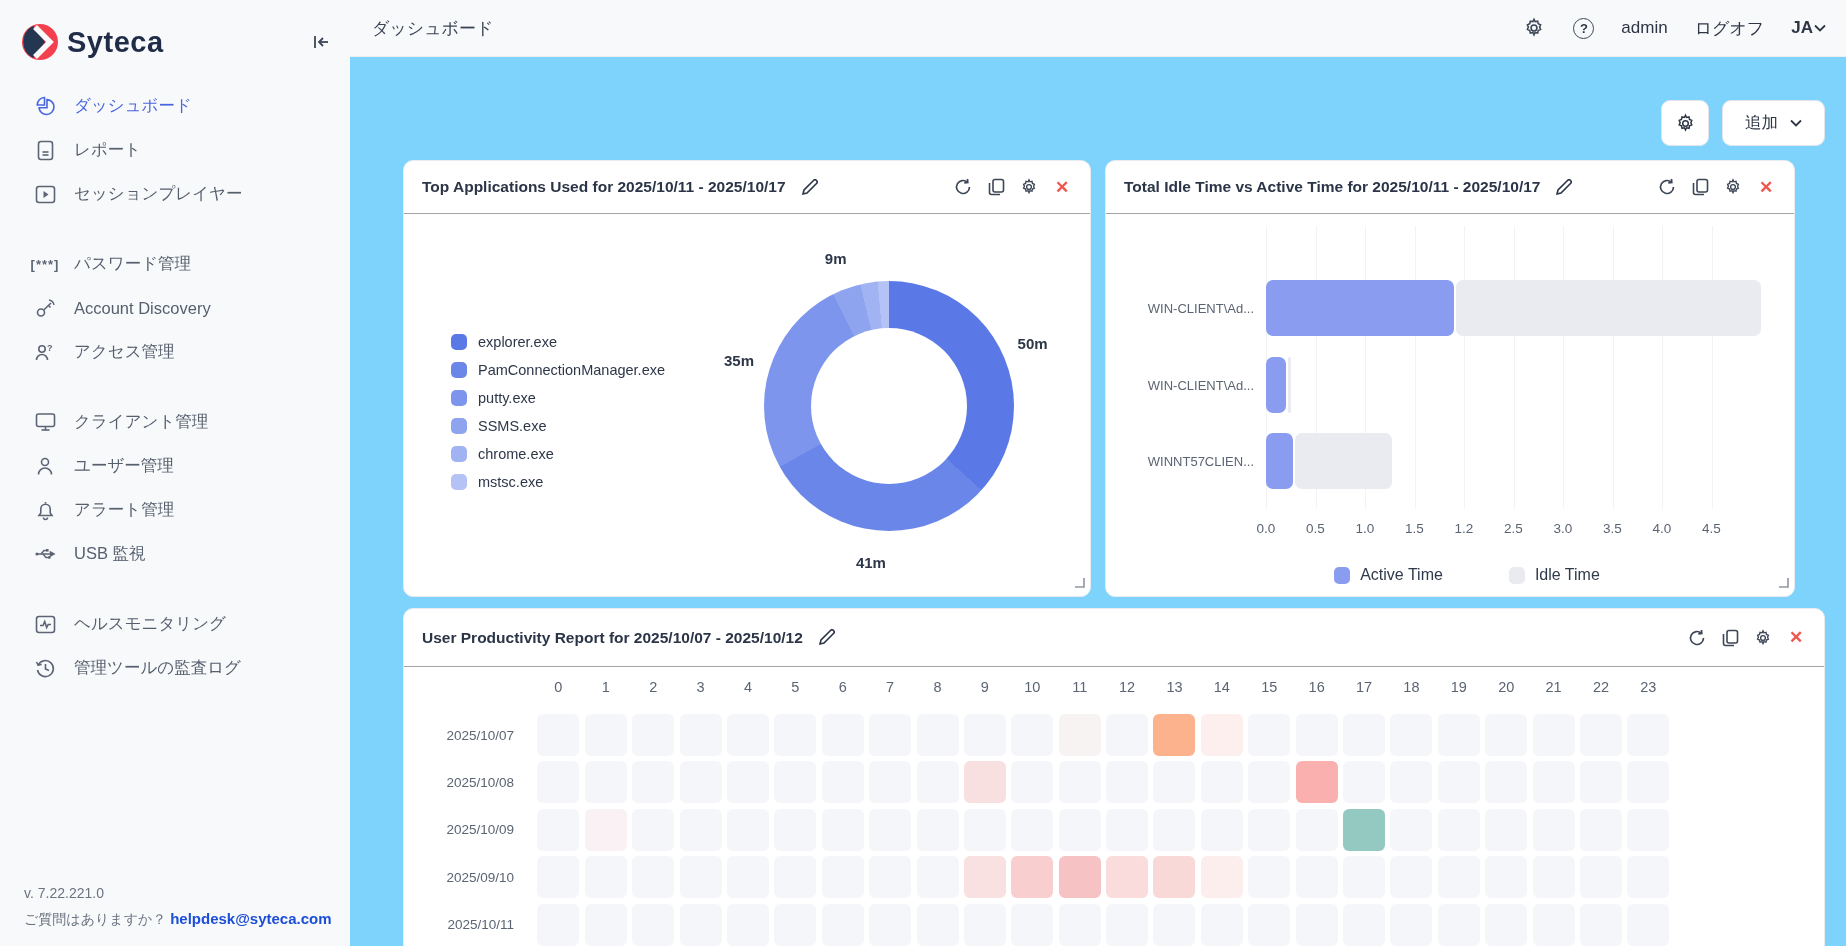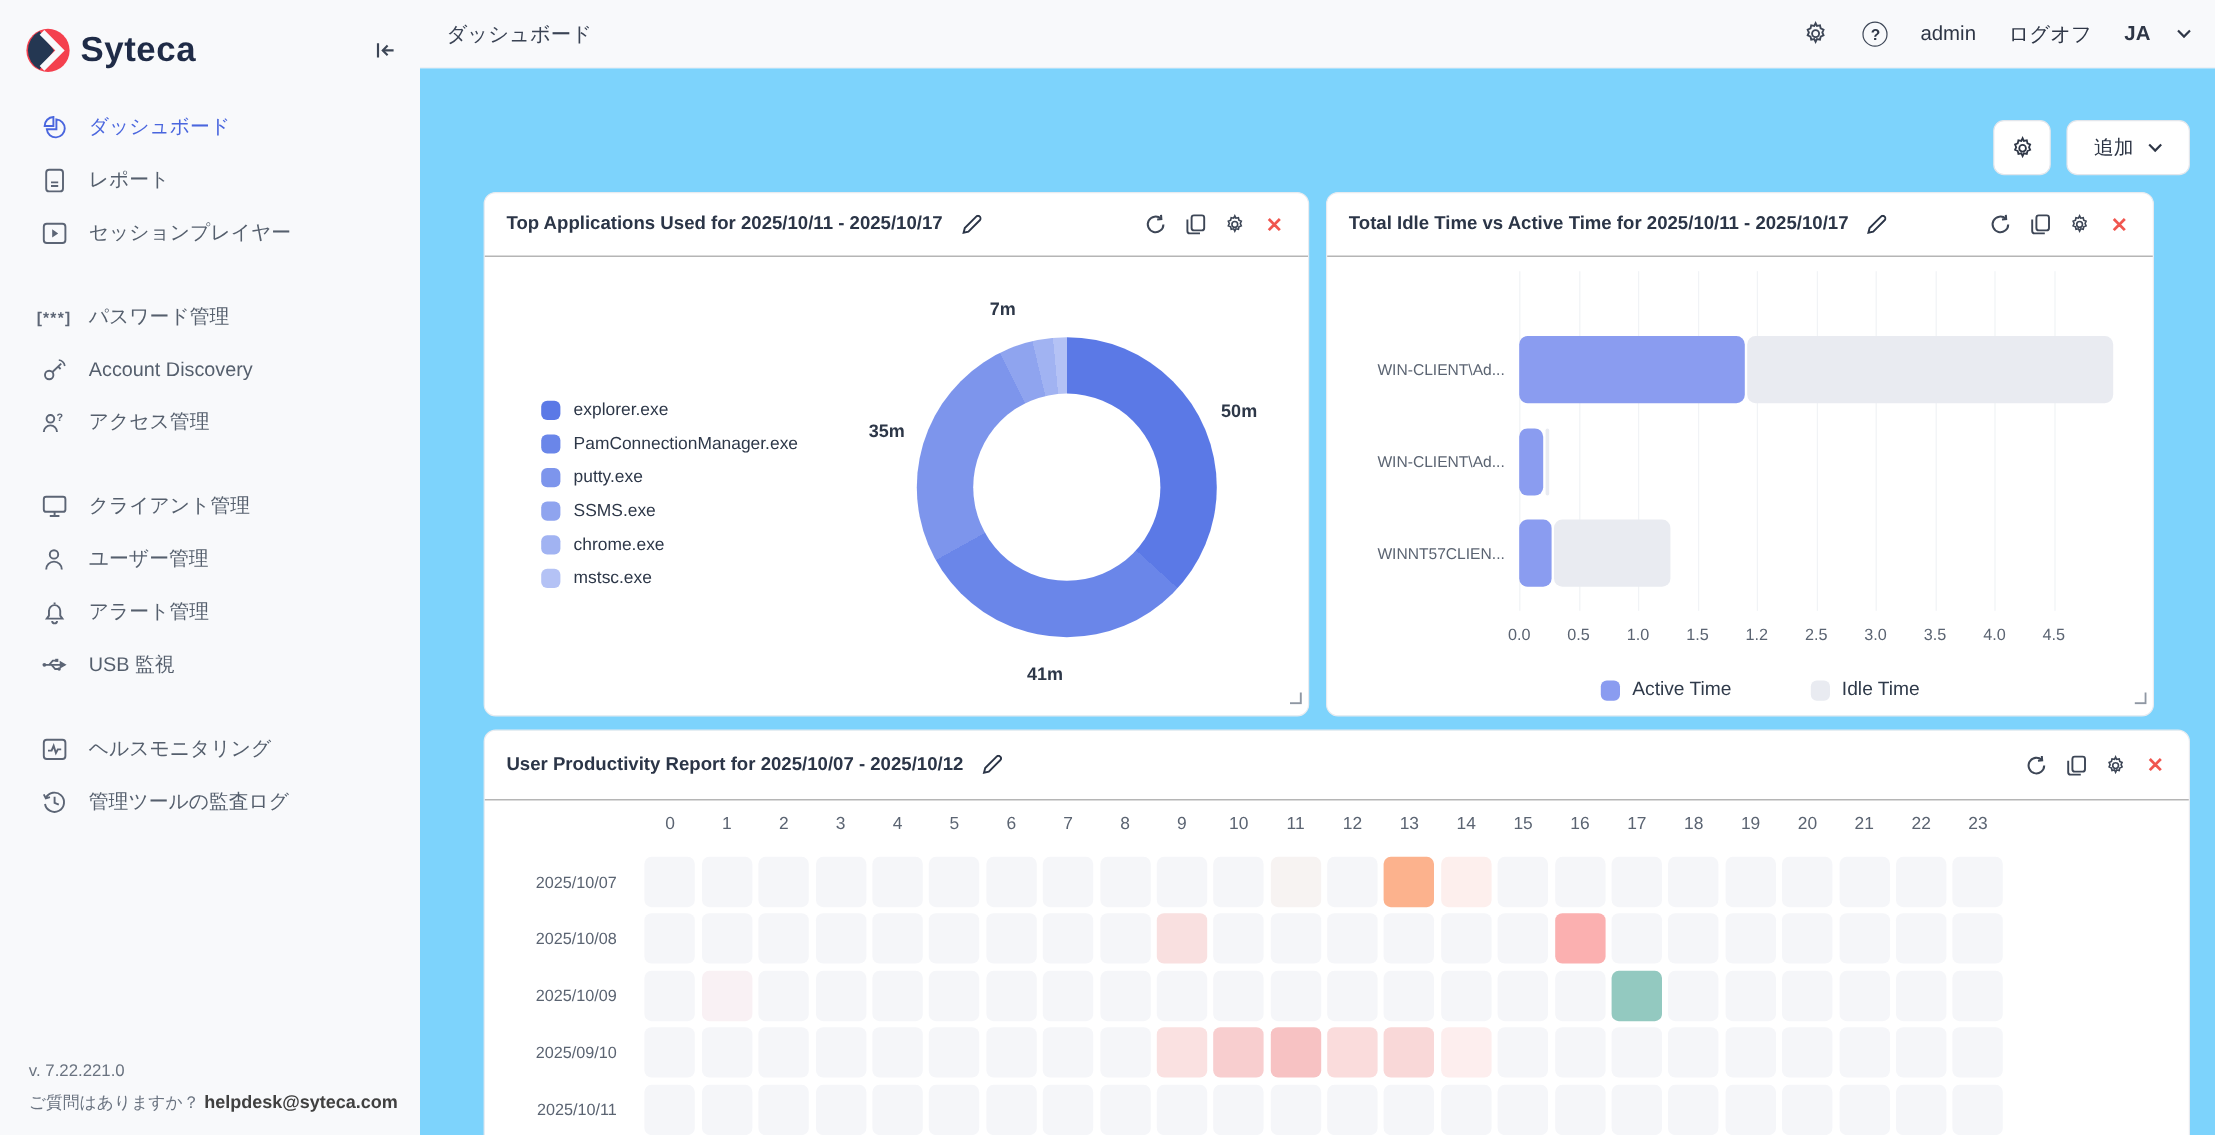--- a/index.html
+++ b/index.html
@@ -14,32 +14,32 @@
   .collapse-btn { margin-left:auto; width:26px; height:26px; display:flex; align-items:center; justify-content:center; cursor:pointer; color:#3d4656; }
   .nav { margin-top:22px; }
   .nav-item { display:flex; align-items:center; height:44px; padding-left:33px; gap:17px;
     font-size:16.5px; color:#555f6d; cursor:pointer; white-space:nowrap; }
   .nav-item .nav-ico { width:24px; display:flex; justify-content:center; color:#5c6575; }
   .nav-item.active { color:#4a66de; }
   .nav-item.active .nav-ico { color:#4a66de; }
   .nav-gap { height:26px; }
   .pw-ico { font-size:13px; font-weight:bold; letter-spacing:1px; }
   .side-footer { position:absolute; left:24px; bottom:14px; font-size:14px; color:#6a7380; line-height:26px; }
-  .side-footer .email { font-weight:bold; color:#404040; font-size:15px; }
+  .side-footer .email { font-weight:bold; color:#1d4ed8; font-size:15px; }
 
   
   .topbar { position:absolute; left:350px; top:0; width:1496px; height:57px; background:#f8f9fb;
     border-bottom:1px solid #eceef2; display:flex; align-items:center; padding:0 20px 0 22px; }
   .topbar-title { font-size:17px; color:#3a4354; }
   .topbar-right { margin-left:auto; display:flex; align-items:center; gap:27px; color:#2e3646; }
   .tb-ico { width:24px; height:24px; display:flex; align-items:center; justify-content:center; cursor:pointer; color:#3d4656; }
   .help-circle { width:21px; height:21px; border:1.6px solid #3d4656; border-radius:50%;
     font-size:13px; font-weight:bold; display:flex; align-items:center; justify-content:center; }
   .tb-text { font-size:17px; cursor:pointer; }
-  .lang { font-weight:bold; display:flex; align-items:center; gap:22px; font-size:17px; cursor:pointer; }
+  .lang { font-weight:bold; display:flex; align-items:center; gap:1px; font-size:17px; cursor:pointer; }
 
   
   .content { position:absolute; left:350px; top:57px; width:1496px; height:889px; background:#7dd3fc; overflow:hidden; }
   .dash-controls { position:absolute; top:43px; right:21px; display:flex; gap:13px; }
   .icon-btn { width:48px; height:46px; background:#fff; border:1px solid #e2e6ec; border-radius:9px;
     display:flex; align-items:center; justify-content:center; cursor:pointer; color:#2e3646; }
   .add-btn { height:46px; padding:0 22px; background:#fff; border:1px solid #e2e6ec; border-radius:9px;
     display:flex; align-items:center; gap:12px; font-size:16.5px; color:#2e3646; cursor:pointer; }
 
   .card { position:absolute; background:#fff; border:1px solid #e8ebf0; border-radius:10px; }
@@ -343,21 +343,21 @@
           <span>mstsc.exe</span>
         </div>
       </div>
     <div class="donut-wrap">
       <div class="donut" style="background: conic-gradient(rgb(91, 121, 230) 0deg, rgb(91, 121, 230) 132.35deg, rgb(106, 134, 233) 132.35deg, rgb(106, 134, 233) 240.88deg, rgb(125, 149, 236) 240.88deg, rgb(125, 149, 236) 333.53deg, rgb(143, 164, 239) 333.53deg, rgb(143, 164, 239) 346.76deg, rgb(161, 179, 242) 346.76deg, rgb(161, 179, 242) 354.71deg, rgb(180, 194, 245) 354.71deg, rgb(180, 194, 245) 360deg);"></div>
       <div class="donut-hole"></div>
       <div>
           <div class="donut-label" style="left: 268.623px; top: 61.5844px;">50m</div>
           <div class="donut-label" style="left: 106.907px; top: 280.954px;">41m</div>
           <div class="donut-label" style="left: -24.9739px; top: 78.5584px;">35m</div>
-          <div class="donut-label" style="left: 71.6817px; top: -22.6691px;">7m</div>
+          <div class="donut-label" style="left: 71.6817px; top: -22.6691px;">9m</div>
         </div>
     </div>
     <span class="resize-handle">
       <svg width="11" height="11" viewBox="0 0 11 11" fill="none" stroke="currentColor" stroke-width="1.6">
           <polyline points="1,10 10,10 10,1"></polyline>
         </svg>
     </span>
   </div>
 
   <div class="card card-idle">

